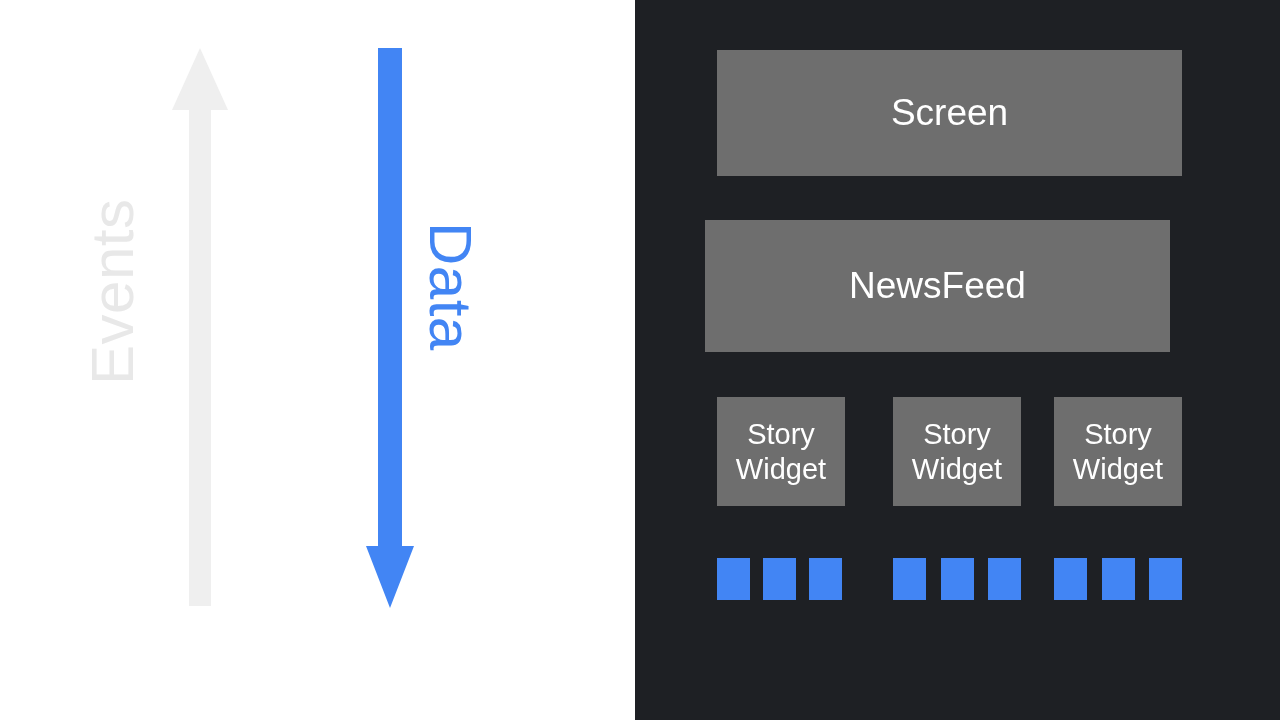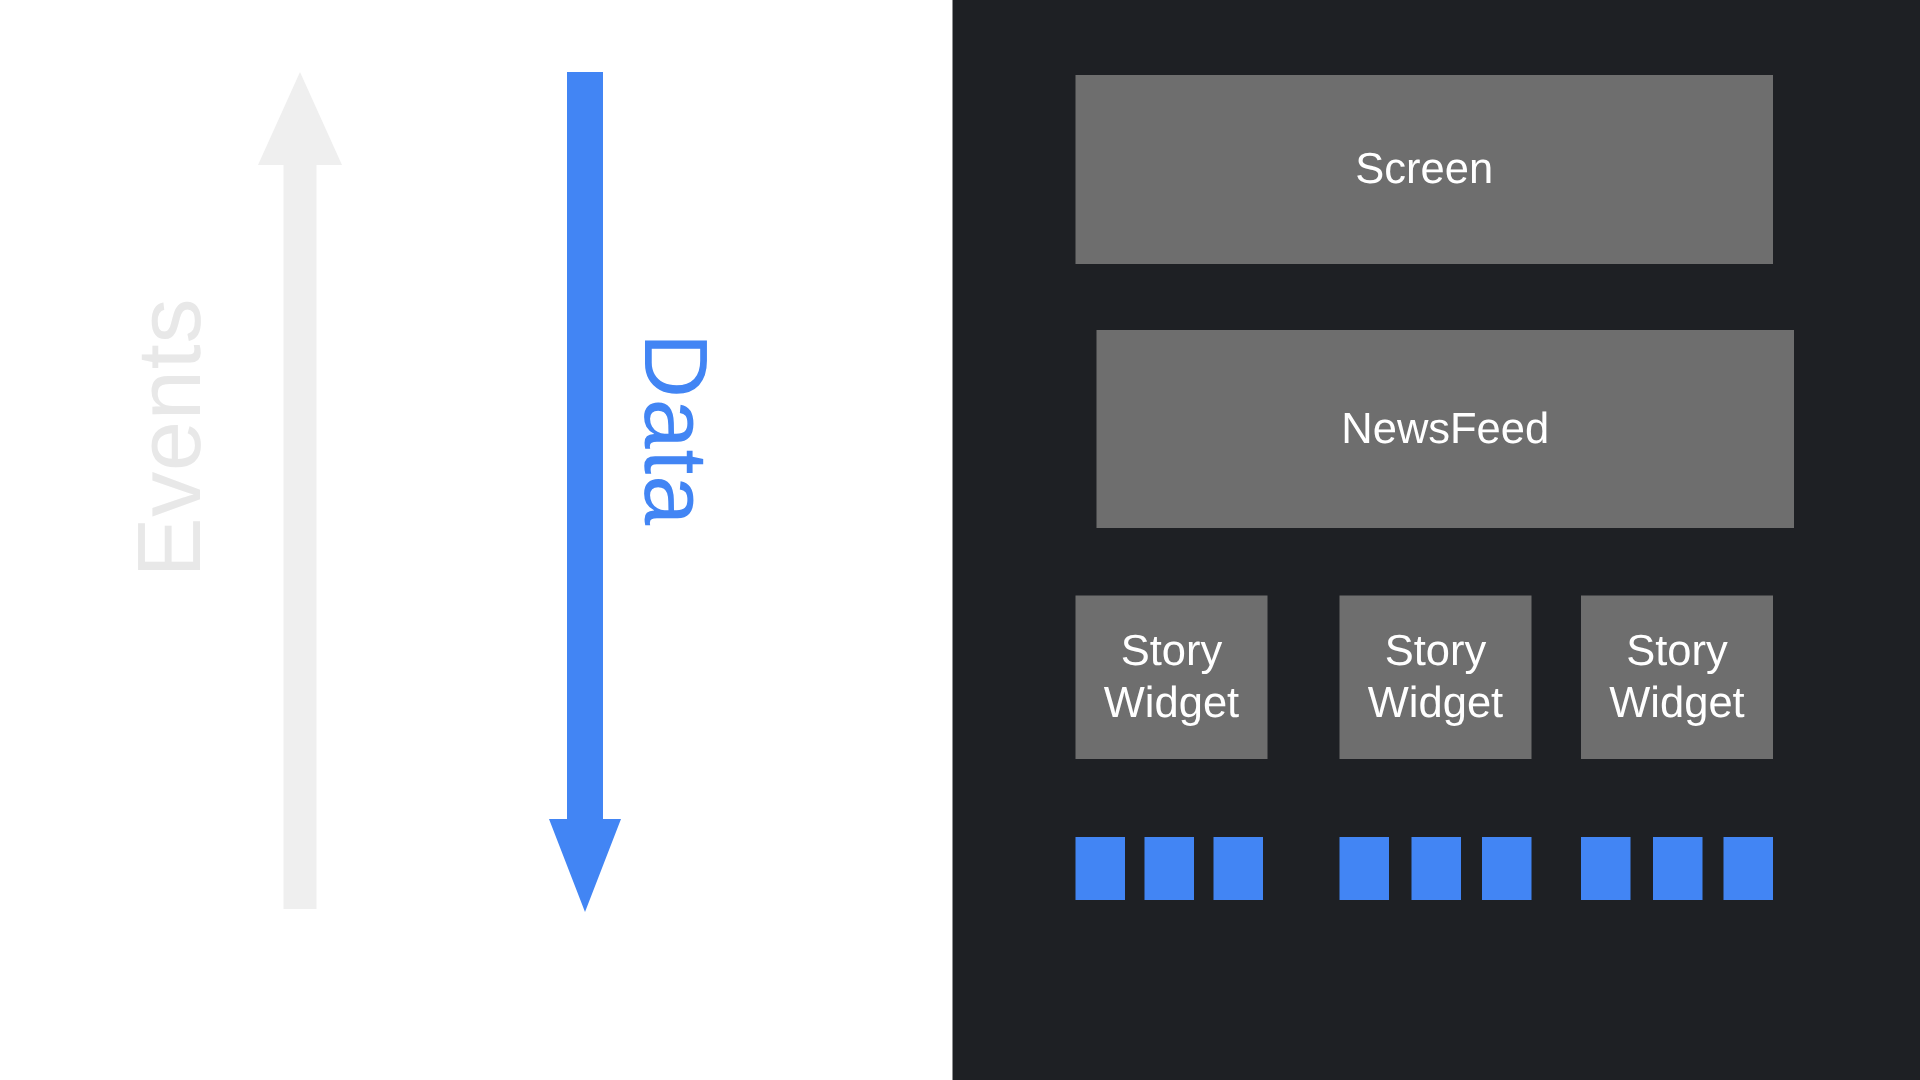--- a/index.html
+++ b/index.html
@@ -81,34 +81,34 @@
   }
 
   .block {
     position: absolute;
     background: #6e6e6e;
     color: #ffffff;
     display: flex;
     align-items: center;
     justify-content: center;
     text-align: center;
-    font-size: 29px;
+    font-size: 37px;
     font-weight: 400;
     line-height: 1.18;
     box-sizing: border-box;
   }
 
   .block-screen {
     left: 82px;
     top: 50px;
     width: 465px;
     height: 126px;
   }
   .block-newsfeed {
-    left: 96px;
+    left: 70px;
     top: 220px;
     width: 465px;
     height: 132px;
   }
 
   .block-widget {
     top: 397px;
     width: 128px;
     height: 109px;
     font-size: 29px;

